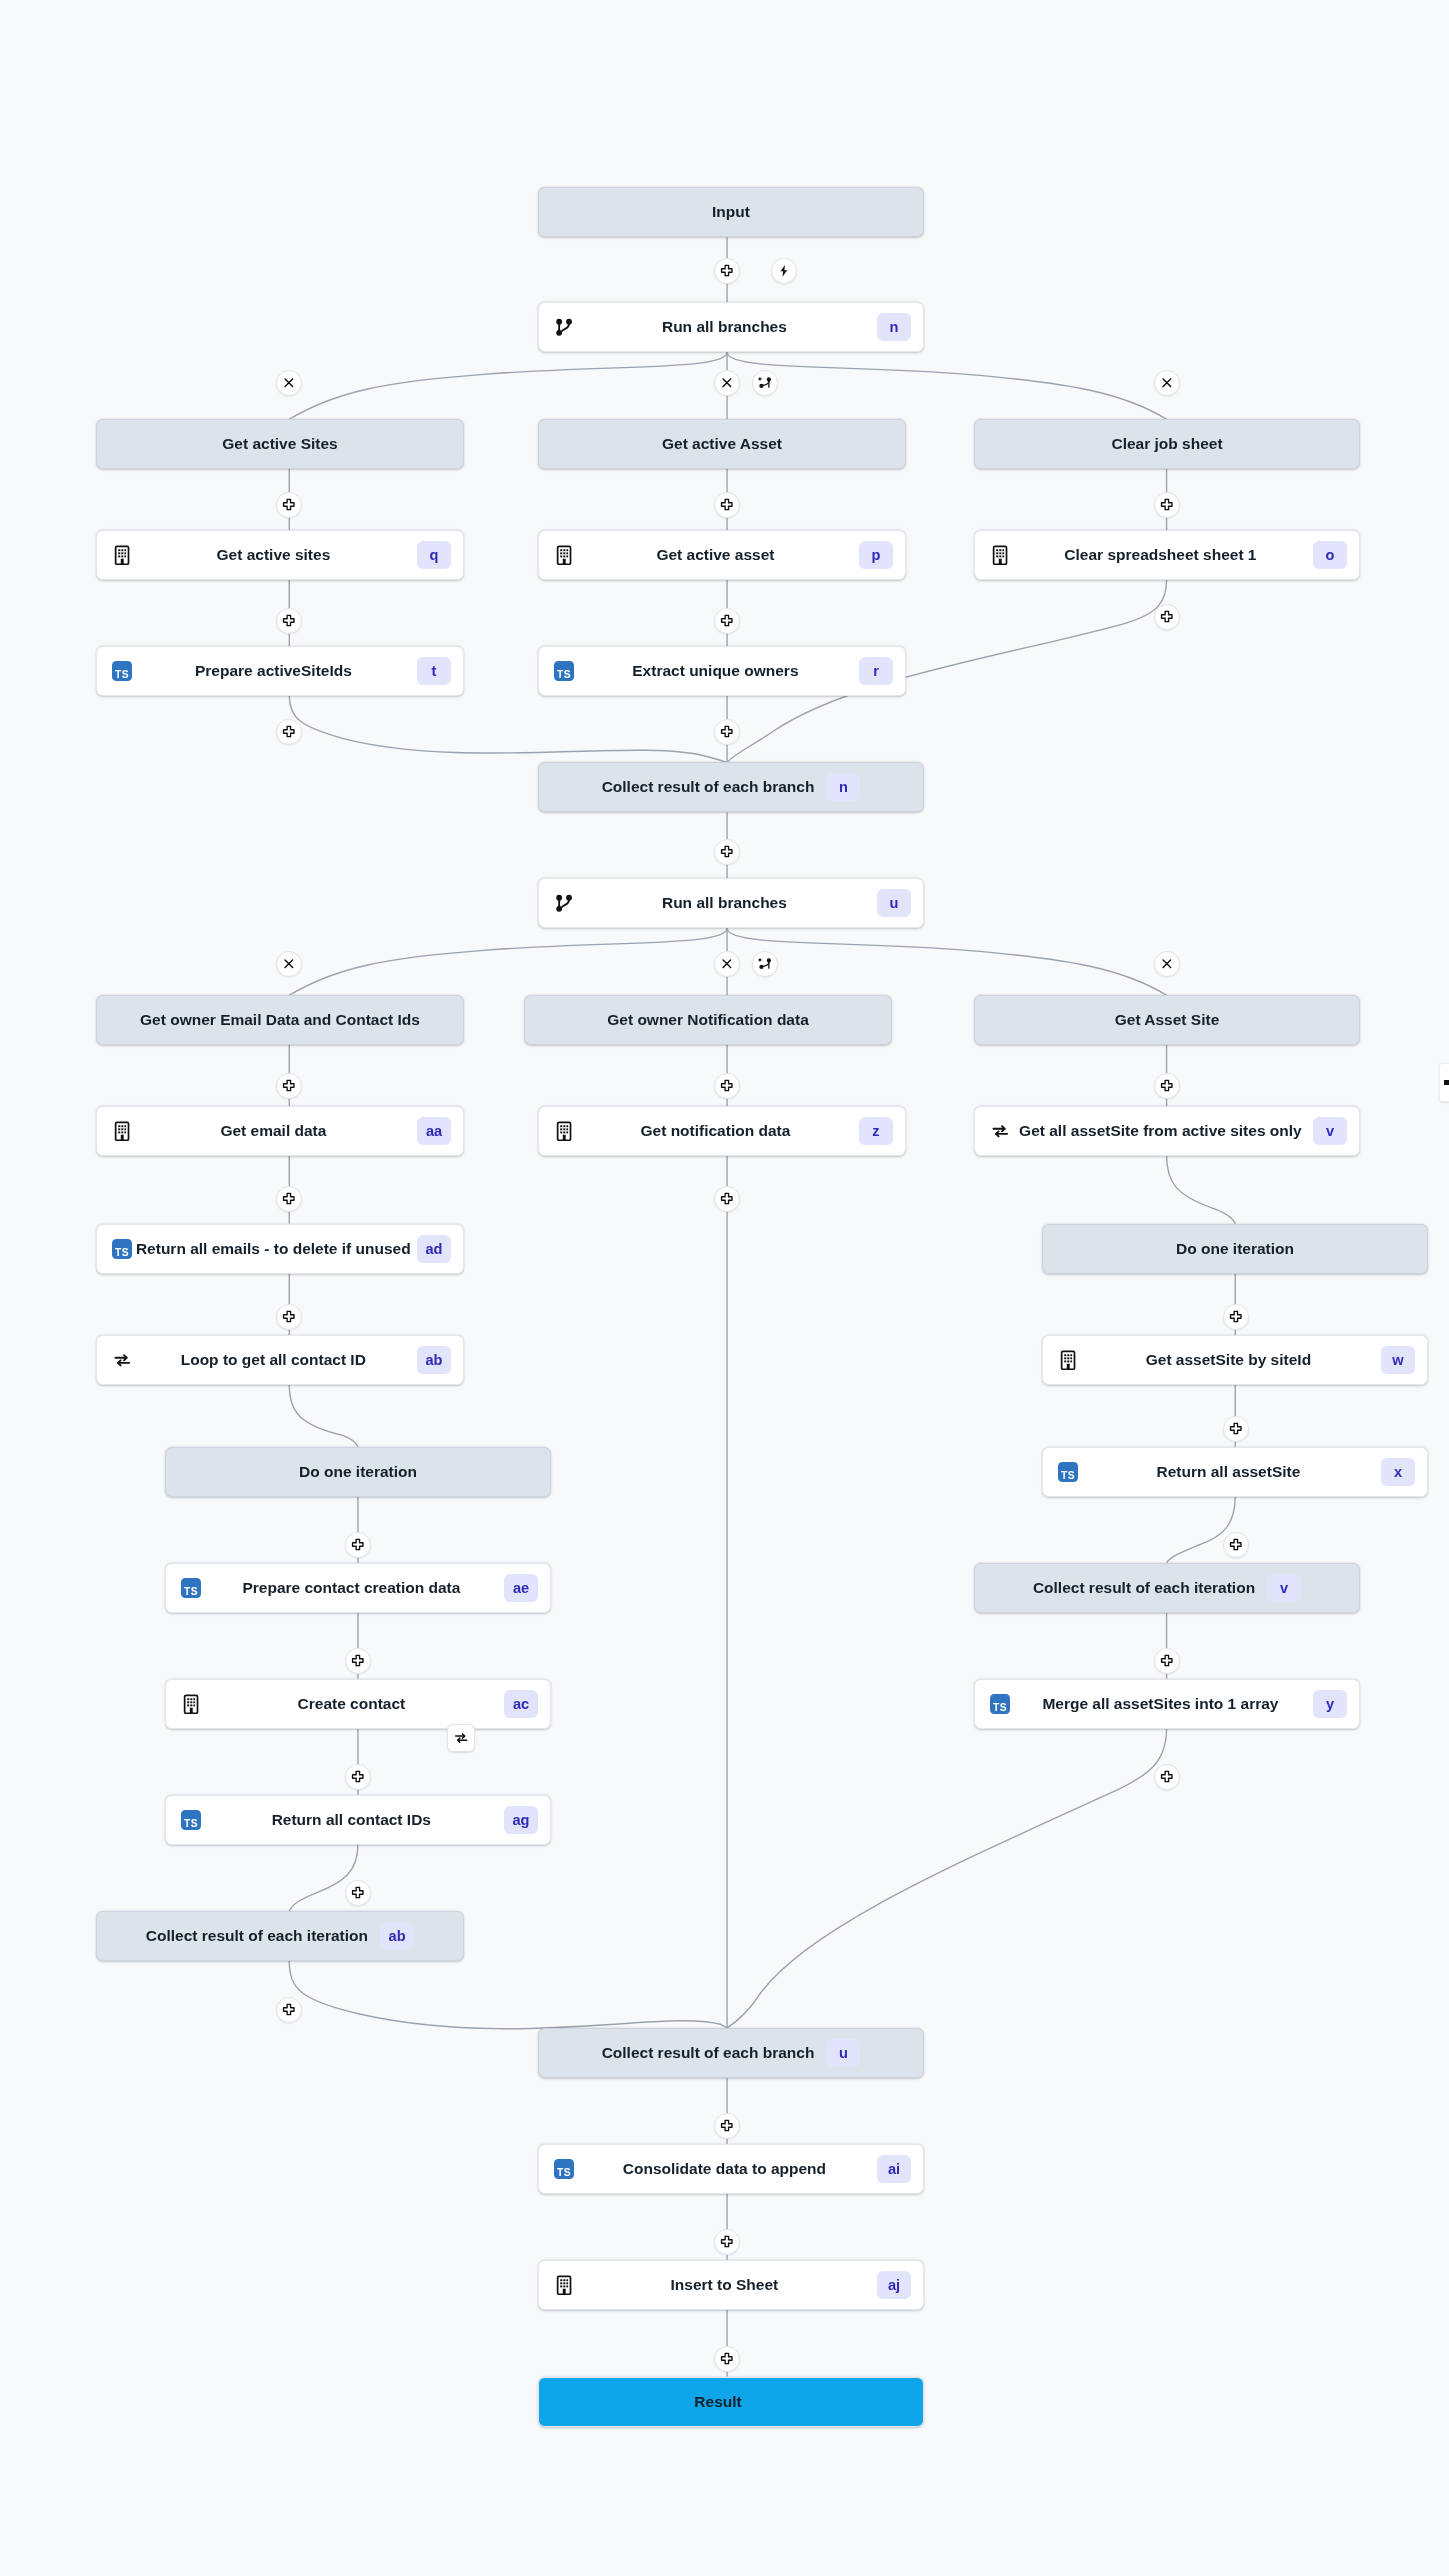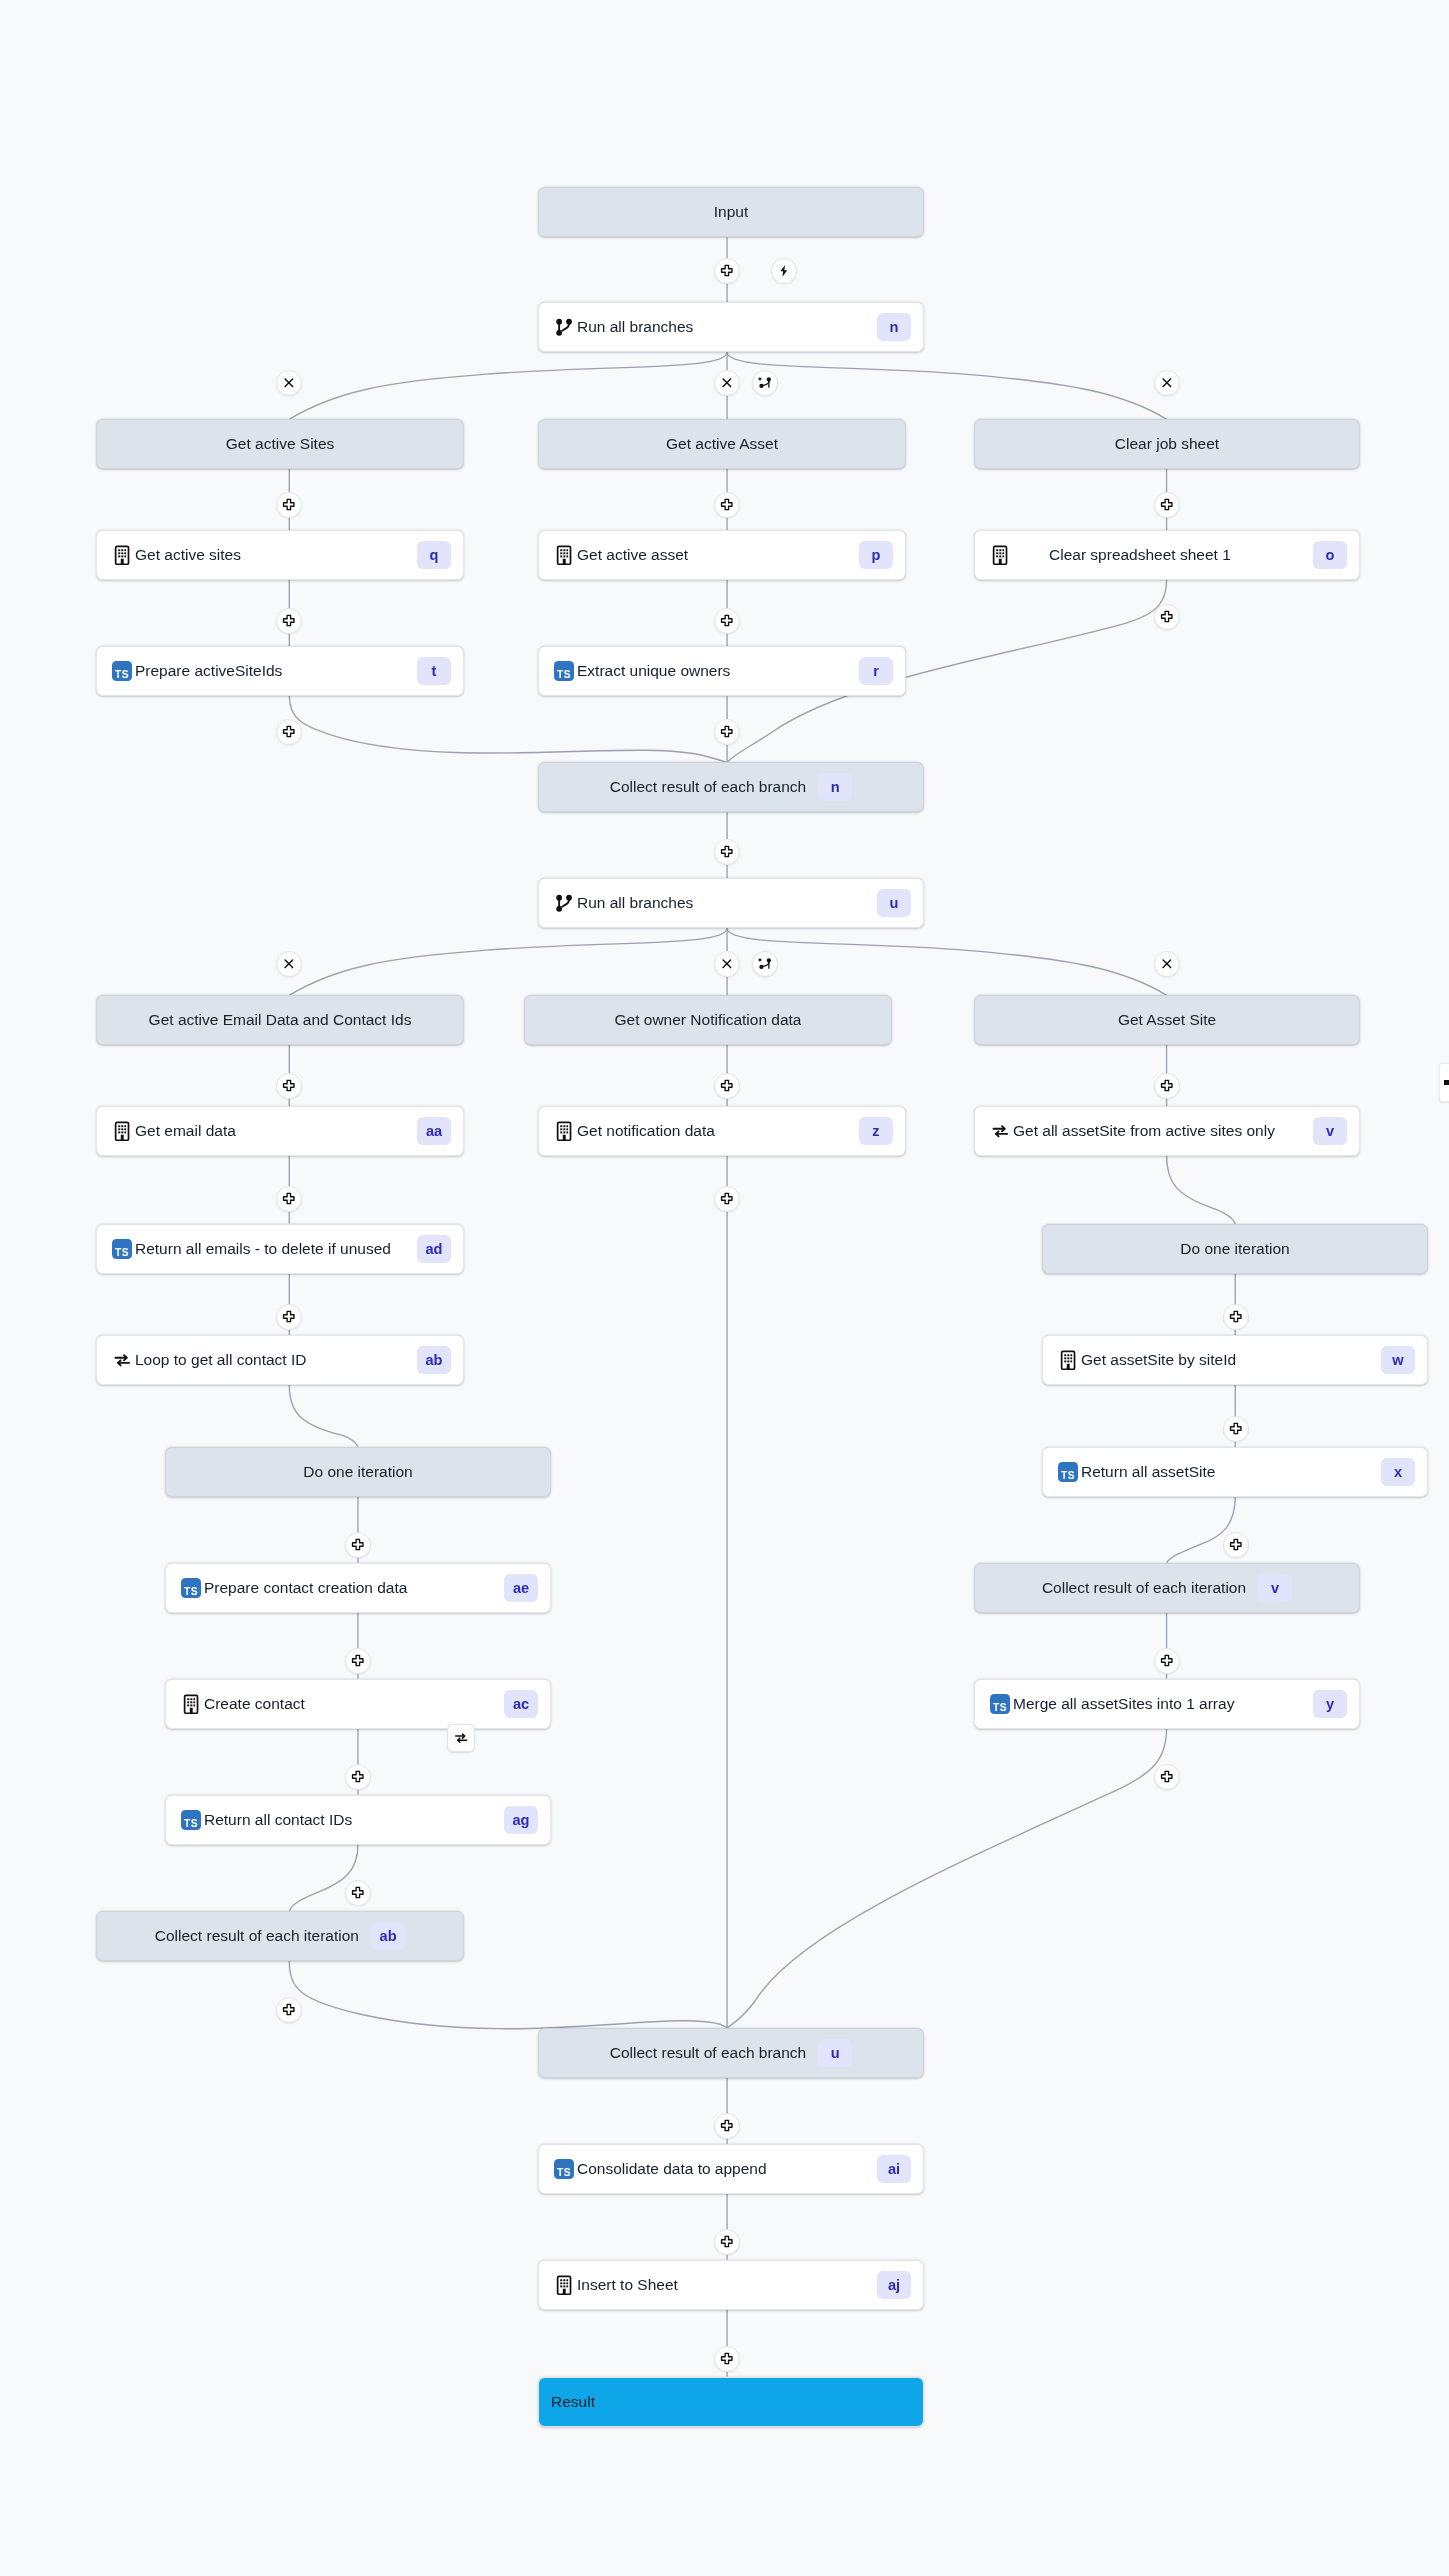--- a/index.html
+++ b/index.html
@@ -38,24 +38,25 @@
     border: 0.9px solid #ccd3dd;
     justify-content: center;
   }
   .node.result {
     background: #0ea5e9;
     border: 0.9px solid #e3e7ec;
     justify-content: center;
   }
   .node .title {
     flex: 1 1 auto;
-    text-align: left;
+    text-align: center;
     white-space: nowrap;
     overflow: hidden;
     text-overflow: ellipsis;
+    font-weight: bold;
   }
   .node.group .title { flex: 0 1 auto; }
   .node .lead {
     width: 26px; height: 26px;
     flex: 0 0 26px;
     display: flex; align-items: center; justify-content: center;
   }
   .node .tag {
     flex: 0 0 auto;
     min-width: 34px;
@@ -302,21 +303,21 @@
               <circle cx="17.5" cy="5.5" r="2.3" fill="#111"></circle>
               <path d="M6 8v8"></path>
               <path d="M17.5 8c0 5.5-5 5.5-8.2 8.2"></path>
             </g>
           </svg>
         </span>
         <span class="title">Run all branches</span>
         <span class="tag">u</span>
       </div>
       <div class="node group" style="left: 96px; top: 995px; width: 368px;">
-        <span class="title">Get active Email Data and Contact Ids</span>
+        <span class="title">Get owner Email Data and Contact Ids</span>
       </div>
       <div class="node group" style="left: 524px; top: 995px; width: 368px;">
         <span class="title">Get owner Notification data</span>
       </div>
       <div class="node group" style="left: 974px; top: 995px; width: 386px;">
         <span class="title">Get Asset Site</span>
       </div>
       <div class="node plain" style="left: 96px; top: 1106px; width: 368px;">
         <span class="lead">
           <svg class="svg-ic" width="19" height="20.6" viewBox="0 0 22 24">

